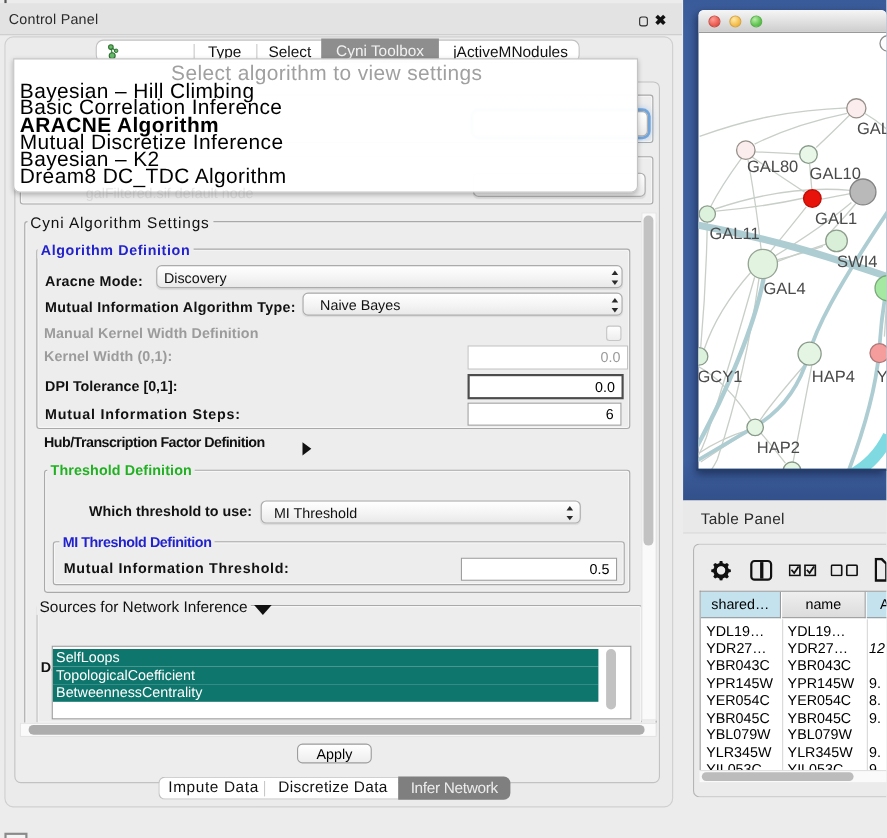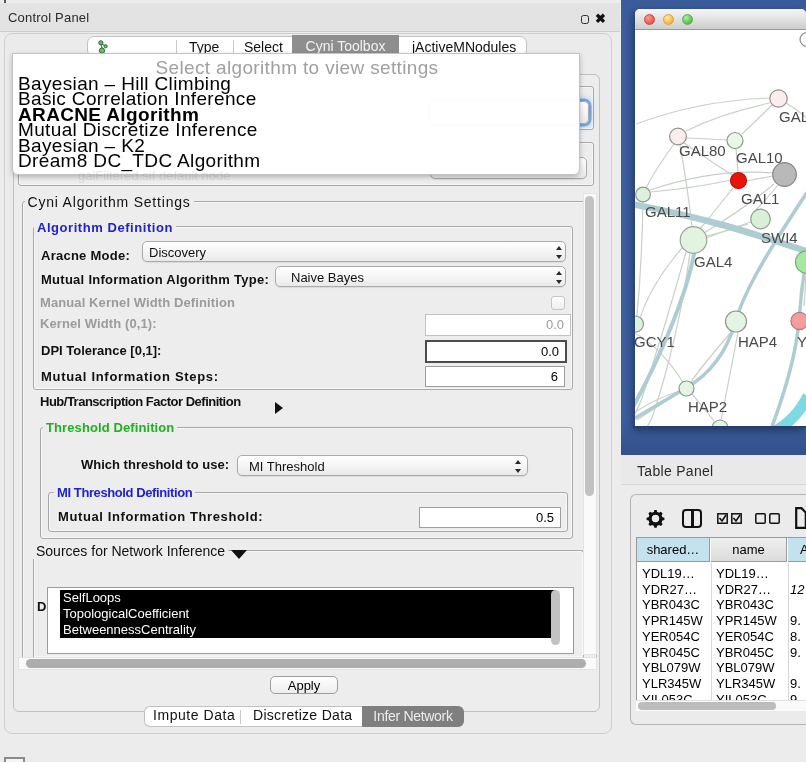--- a/index.html
+++ b/index.html
@@ -25,21 +25,21 @@
 .arrows { position:absolute; width:6px; height:15px; }
 .arrows:before { content:""; position:absolute; left:0; top:1px; border-left:3px solid transparent; border-right:3px solid transparent; border-bottom:4.5px solid #2a2a2a; }
 .arrows:after { content:""; position:absolute; left:0; bottom:1px; border-left:3px solid transparent; border-right:3px solid transparent; border-top:4.5px solid #2a2a2a; }
 .blabel { font-size:13px; font-weight:bold; color:#111; white-space:nowrap; letter-spacing:0.25px; }
 .field { background:#fff; font-size:13px; text-align:right; padding-right:6px; }
 
 #popup { left:12px; top:53px; width:568px; height:122px; background:rgba(255,255,255,0.98); border:1px solid #c4c4c4; border-radius:0 0 6px 6px; box-shadow:0 2px 5px rgba(0,0,0,0.25); }
 .pitem { position:absolute; left:5px; font-size:19px; letter-spacing:0.35px; color:#000; white-space:nowrap; }
 
 #attrlist { left:47px; top:587px; width:527px; height:67px; background:#fff; border:1px solid #9a9a9a; overflow:hidden; }
-.lrow { position:absolute; left:12px; width:496px; height:16px; background:#000000; color:#fff; font-size:13px; padding-left:3px; line-height:16px; }
+.lrow { position:absolute; left:0; width:496px; height:16px; background:#0f766e; color:#fff; font-size:13px; padding-left:3px; line-height:16px; }
 
 .sbtrack { background:#fafafa; border:1px solid #e3e3e3; }
 .sbthumb { background:#c2c2c2; border-radius:5px; }
 
 #bluebg { left:621px; top:0; width:185px; height:455px; background:linear-gradient(#3a5b9a 0%,#3d5f9e 6%,#3d5f9e 92%,#32508a 100%); }
 #netwin { left:635px; top:9px; width:171px; height:418px; background:#fff; border-radius:5px 5px 0 0; box-shadow:-2px 3px 8px rgba(0,0,20,0.45); }
 #nettitle { left:0; top:0; width:171px; height:21px; background:linear-gradient(#f6f6f6,#cdcdcd); border-radius:5px 5px 0 0; border-bottom:1px solid #9a9a9a; }
 .light { top:5px; width:11px; height:11px; border-radius:50%; }
 #tablebar { left:621px; top:455px; width:185px; height:30px; background:#e9e9e9; border-bottom:1px solid #dadada; }
 #tablewin { left:630px; top:494px; width:176px; height:231px; background:#ebebeb; border:1px solid #b5b5b5; border-radius:6px 0 0 6px; border-right:none; }

